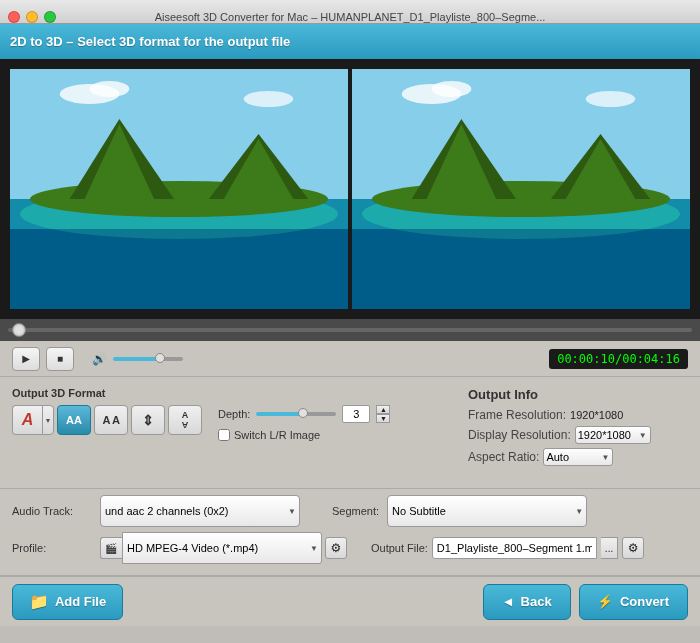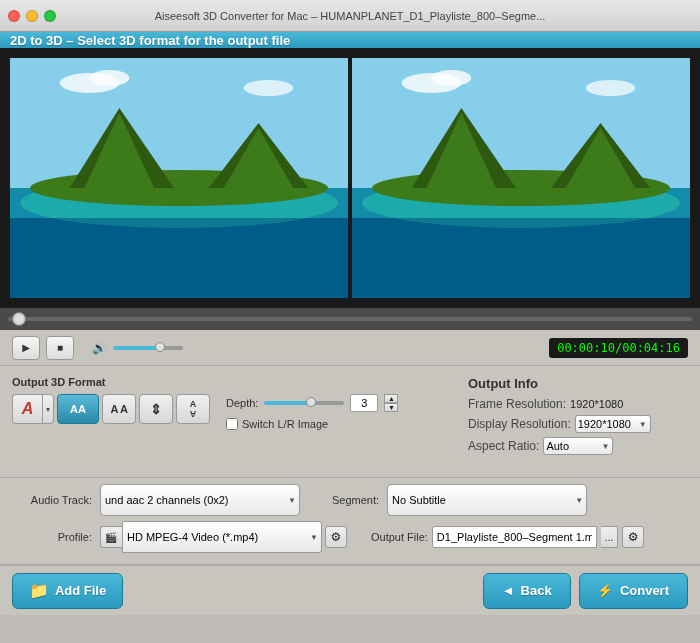--- a/index.html
+++ b/index.html
@@ -7,25 +7,25 @@
       width: 700px;
       height: 643px;
       background: #c0bdb8;
       font-family: 'Helvetica Neue', Helvetica, Arial, sans-serif;
       font-size: 12px;
       color: #222;
       overflow: hidden;
     }
     
     .title-bar {
-      height: 32px;
+      height: 24px;
       background: linear-gradient(to bottom, #e8e8e8 0%, #d0d0d0 100%);
       border-bottom: 1px solid #999;
       display: flex;
-      align-items: center;
+      align-items: flex-end;
       padding: 0 8px;
       position: relative;
     }
     .traffic-lights {
       display: flex;
       gap: 6px;
       align-items: center;
     }
     .traffic-light {
       width: 12px;
@@ -39,21 +39,21 @@
     .title-text {
       position: absolute;
       left: 50%;
       transform: translateX(-50%);
       font-size: 11px;
       color: #444;
       white-space: nowrap;
     }
     
     .header-bar {
-      height: 16px;
+      height: 35px;
       background: linear-gradient(to bottom, #4ab8d8 0%, #2a9abf 100%);
       display: flex;
       align-items: center;
       padding: 0 10px;
     }
     .header-bar span {
       color: white;
       font-size: 13px;
       font-weight: bold;
       text-shadow: 0 1px 1px rgba(0,0,0,0.3);
@@ -309,21 +309,21 @@
       display: flex;
       align-items: center;
       gap: 8px;
       margin-bottom: 5px;
     }
     .field-label {
       font-size: 11px;
       color: #333;
       white-space: nowrap;
       min-width: 80px;
-      text-align: right;
+      text-align: left;
     }
     .dropdown-wide {
       height: 32px;
       border: 1px solid #999;
       background: linear-gradient(to bottom, #fff, #e8e8e8);
       border-radius: 4px;
       font-size: 11px;
       padding: 0 4px;
       min-width: 200px;
       appearance: none;
@@ -557,21 +557,21 @@
 
     <div class="format-section">
       <div class="section-label">Output 3D Format</div>
       <div class="format-buttons">
 
         <div class="fmt-btn-with-dd">
           <div class="fmt-btn-main" style="color:#c0392b; font-size:16px; font-style:italic;">A</div>
           <div class="fmt-dd">▼</div>
         </div>
 
-        <div class="fmt-btn active" style="font-size:11px; border-radius:4px; width:42px;">AA</div>
+        <div class="fmt-btn active" style="font-size:11px; border-radius:4px; width:34px;">AA</div>
 
         <div class="fmt-btn" style="font-size:11px; color:#333; width:34px;">
           <span style="display:flex; gap:1px; align-items:center;">
             <span style="font-size:11px; font-weight:bold;">A</span>
             <span style="font-size:11px; font-weight:bold; transform:scaleX(-1); display:inline-block;">A</span>
           </span>
         </div>
 
         <div class="fmt-btn" style="font-size:14px; color:#333; width:34px;">⇕</div>
 

